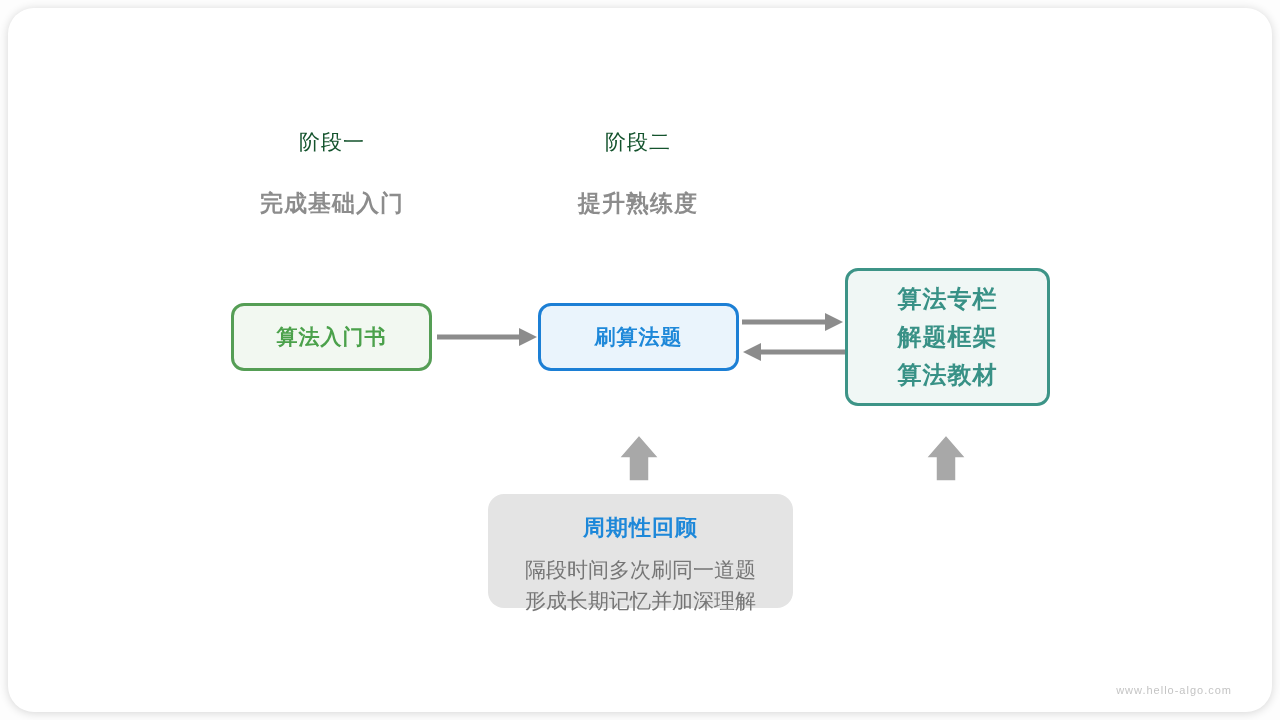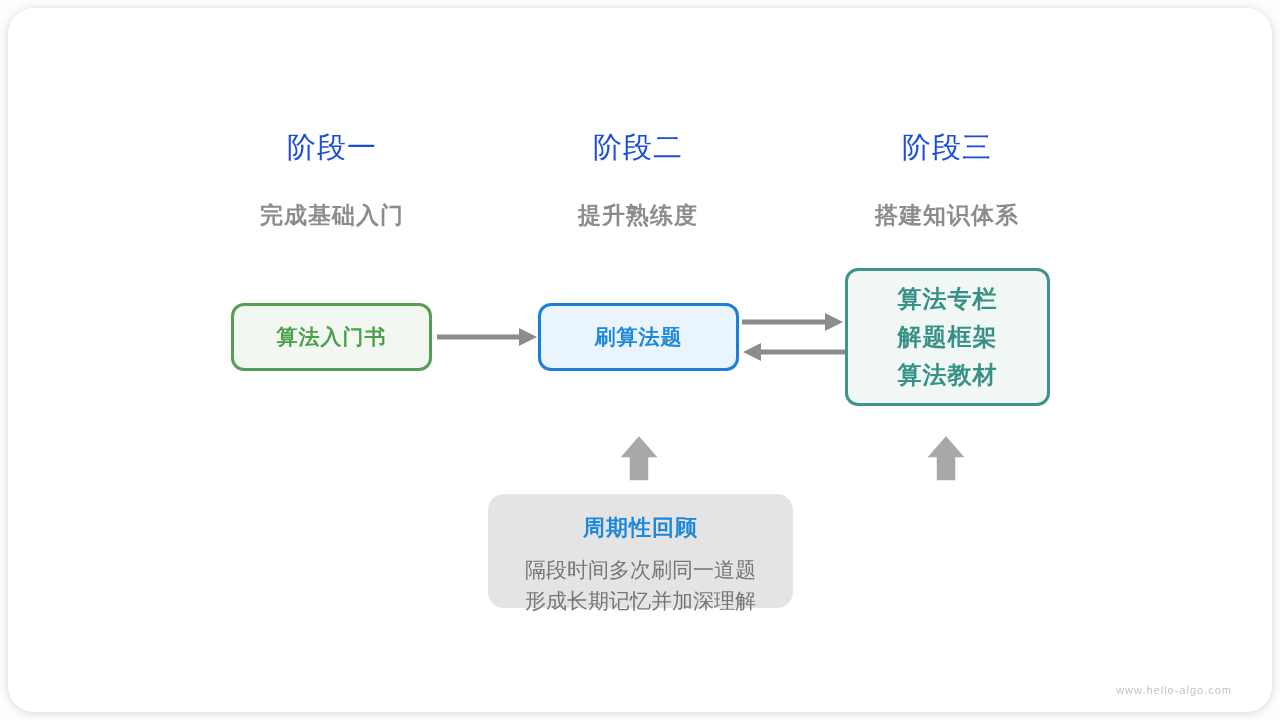--- a/index.html
+++ b/index.html
@@ -15,22 +15,22 @@
     width: 1264px; height: 704px;
     background: #ffffff;
     border-radius: 26px;
     box-shadow: 0 1px 10px rgba(0,0,0,0.16);
   }
   .layer { position: absolute; left: 0; top: 0; width: 1280px; height: 720px; }
 
   
   .stage { position: absolute; width: 280px; text-align: center; }
   .stage-label {
-    font-size: 29px;
-    color: #1d4ed8;
+    font-size: 21px;
+    color: #14532d;
     letter-spacing: 1px;
   }
   .stage-subtitle {
     margin-top: 32px;
     font-size: 23px;
     font-weight: bold;
     color: #8c8c8c;
     letter-spacing: 1px;
   }
   .stage-1 { left: 192px; top: 128px; }
@@ -115,24 +115,20 @@
 <div class="layer">
 
   <div class="stage stage-1">
     <div class="stage-label">阶段一</div>
     <div class="stage-subtitle">完成基础入门</div>
   </div>
   <div class="stage stage-2">
     <div class="stage-label">阶段二</div>
     <div class="stage-subtitle">提升熟练度</div>
   </div>
-  <div class="stage stage-3">
-    <div class="stage-label">阶段三</div>
-    <div class="stage-subtitle">搭建知识体系</div>
-  </div>
 
   <div class="node node-intro">
     <span>算法入门书</span>
   </div>
   <div class="node node-advanced">
     <span class="line">算法专栏</span>
     <span class="line">解题框架</span>
     <span class="line">算法教材</span>
   </div>
   <div class="node node-practice">

